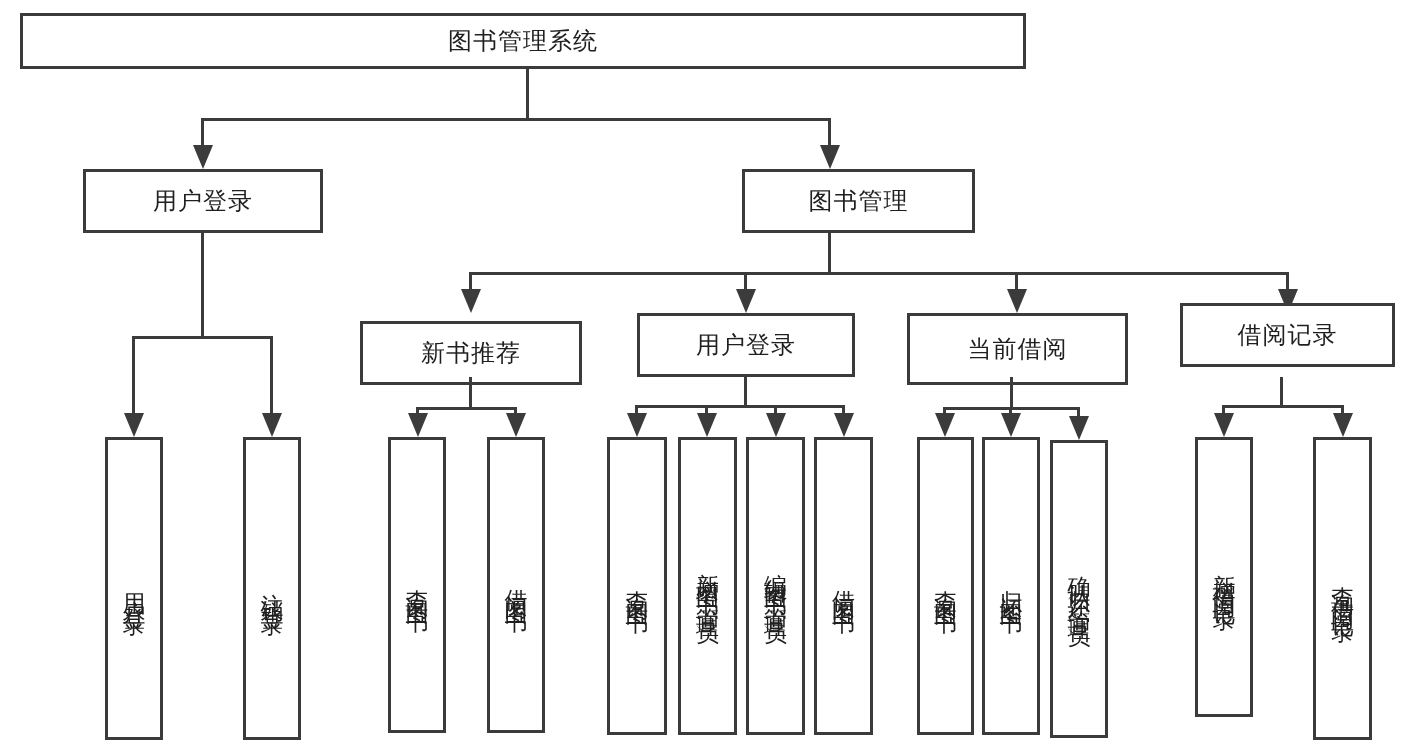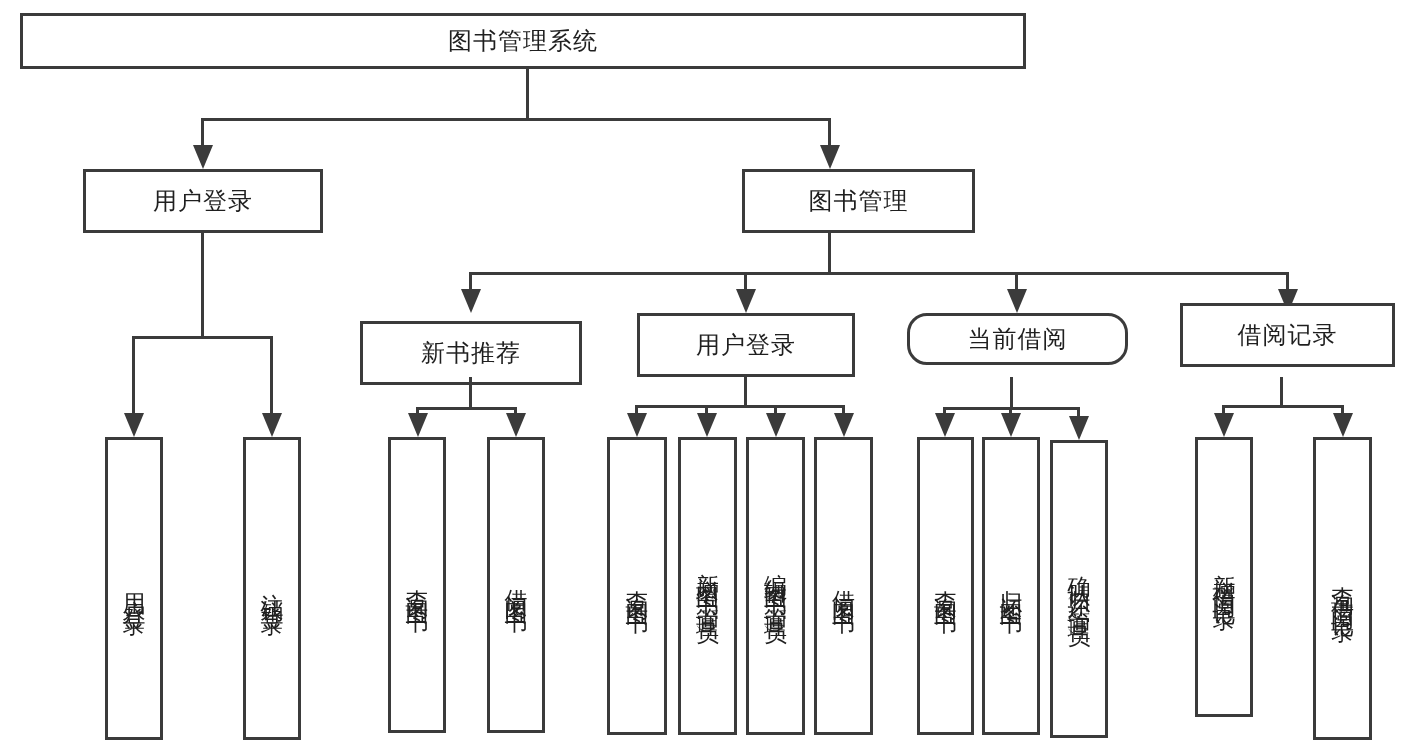--- a/index.html
+++ b/index.html
@@ -93,21 +93,21 @@
   <div class="arrow" style="left:736px; top:289px;"></div>
   <div class="arrow" style="left:1007px; top:289px;"></div>
   <div class="arrow" style="left:1278px; top:289px;"></div>
 
   <div class="box" style="left:360px; top:313px; width:222px; height:64px;margin-top:8px;">
     <span class="hlabel">新书推荐</span>
   </div>
   <div class="box" style="left:637px; top:313px; width:218px; height:64px;">
     <span class="hlabel">用户登录</span>
   </div>
-  <div class="box" style="left:907px; top:313px; width:221px; height:52px;border-radius:20px;">
+  <div class="box" style="left:907px; top:313px; width:221px; height:72px;">
     <span class="hlabel">当前借阅</span>
   </div>
   <div class="box" style="left:1180px; top:303px; width:215px; height:64px;">
     <span class="hlabel">借阅记录</span>
   </div>
 
   <div class="vline" style="left:469px; top:377px; height:33px;"></div>
   <div class="hline" style="left:416px; top:407px; width:101px;"></div>
   <div class="vline" style="left:416px; top:407px; height:12px;"></div>
   <div class="vline" style="left:514px; top:407px; height:12px;"></div>

